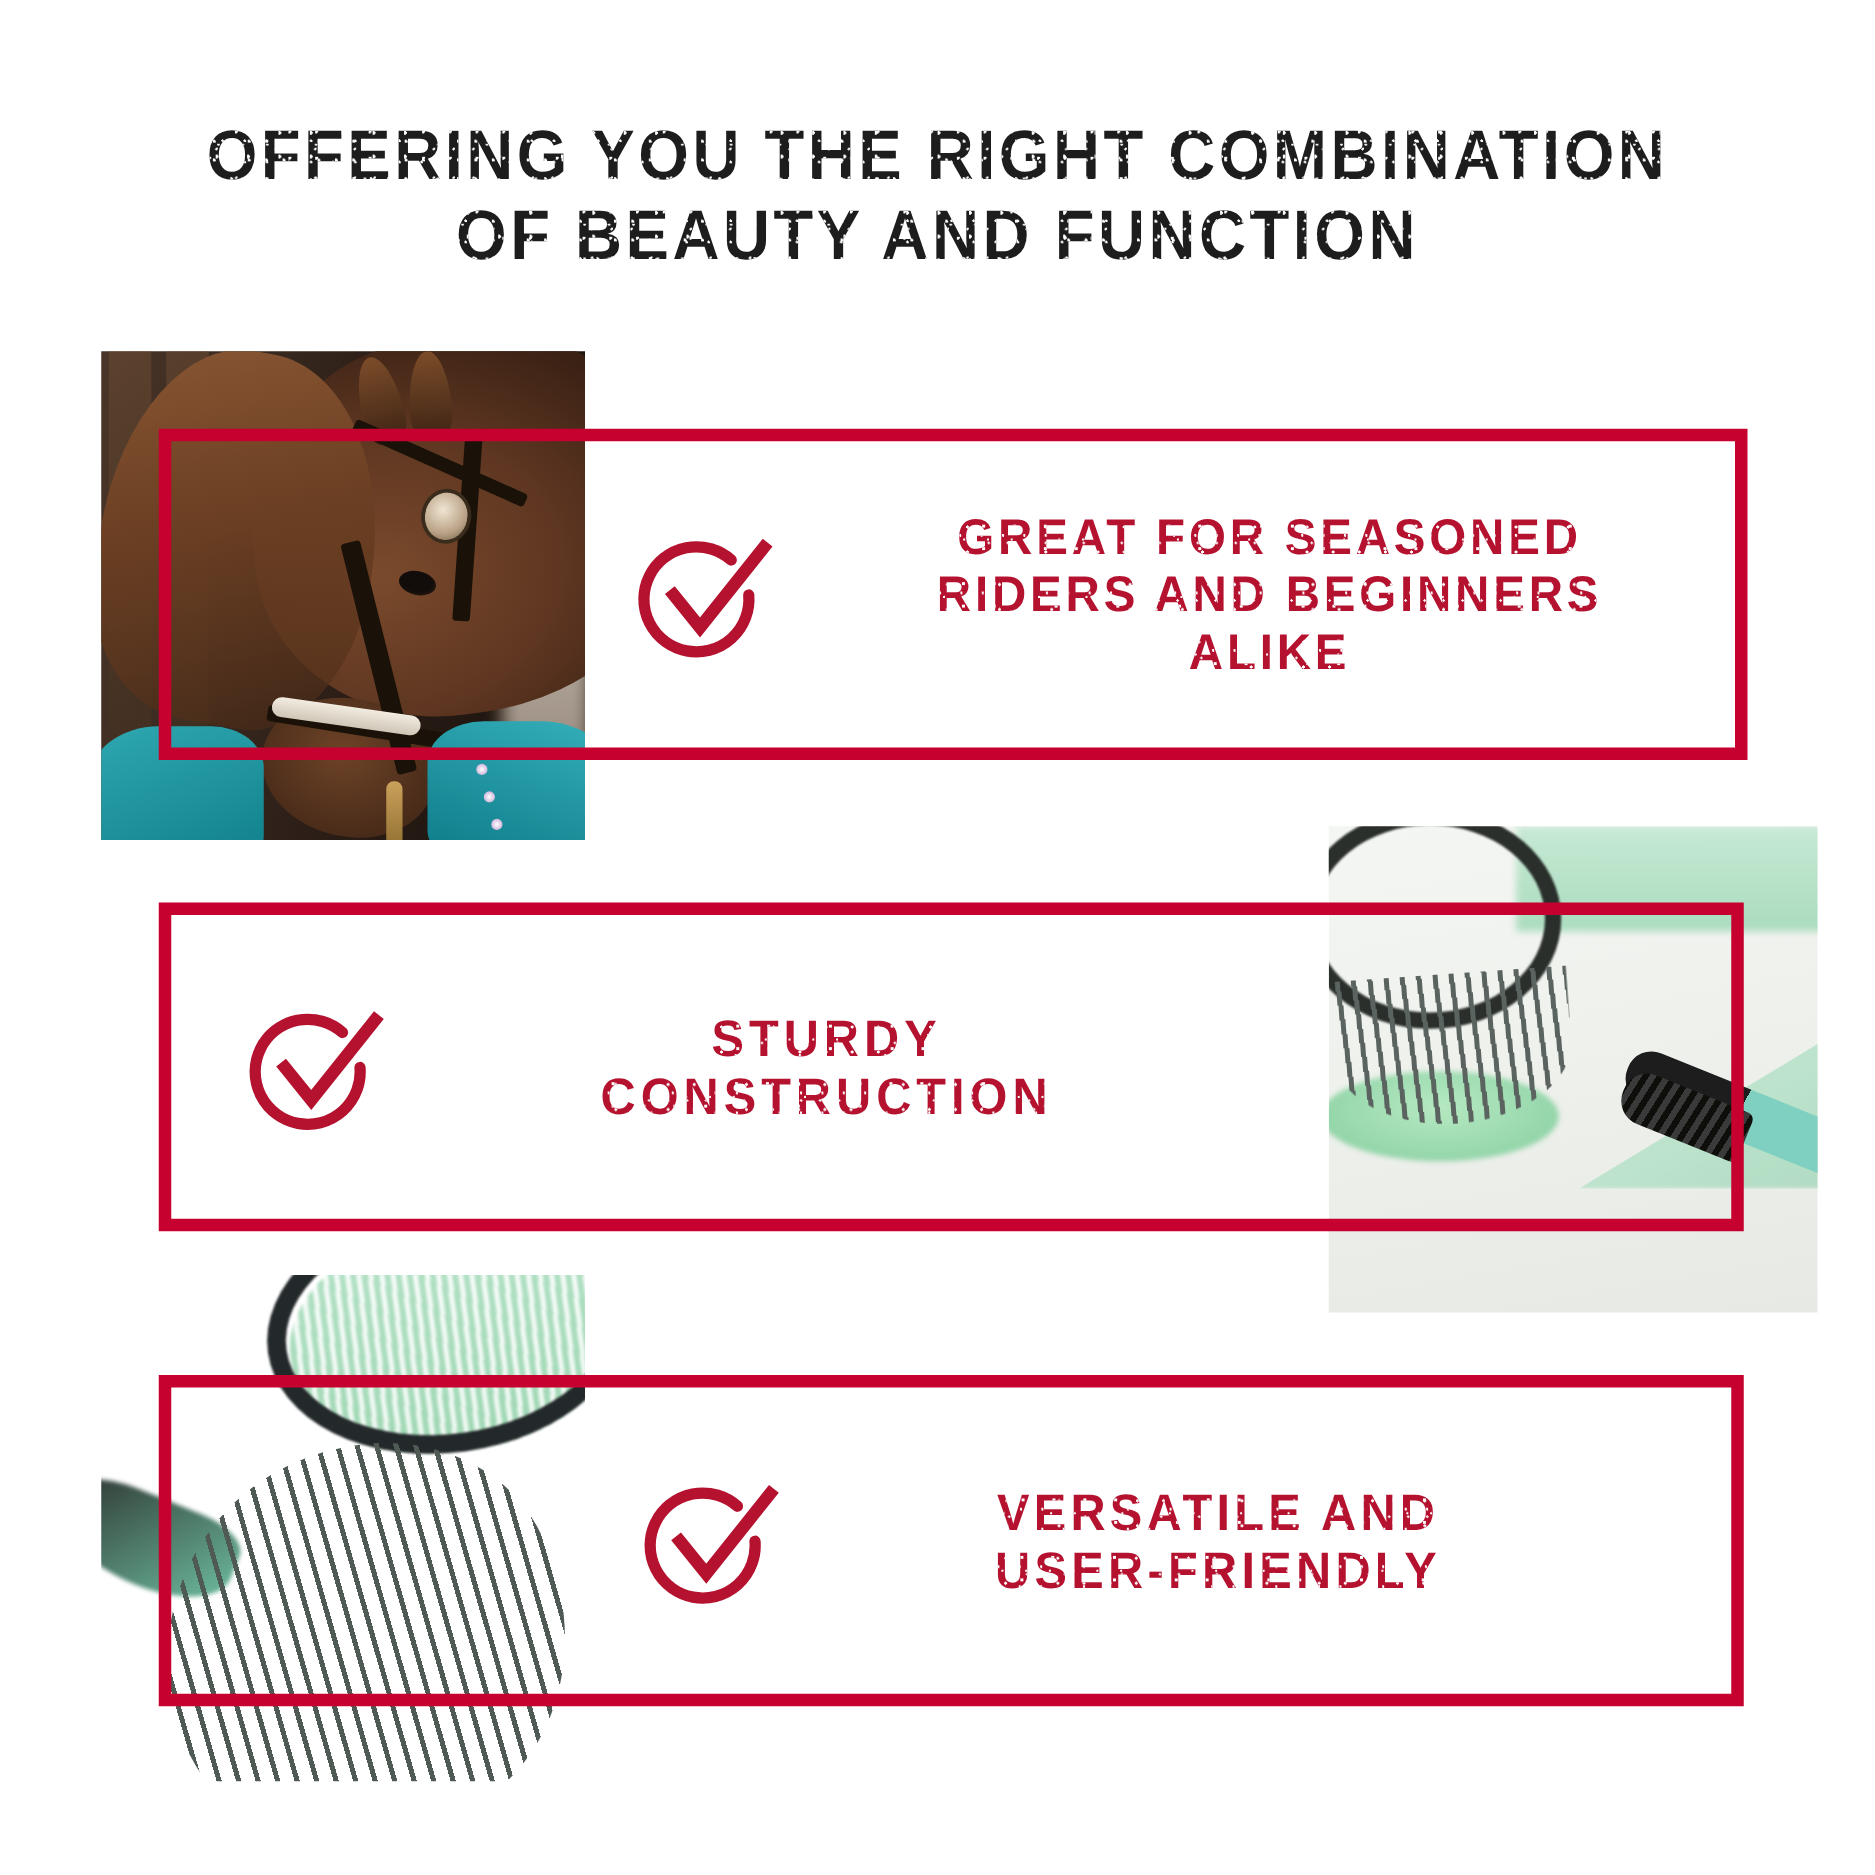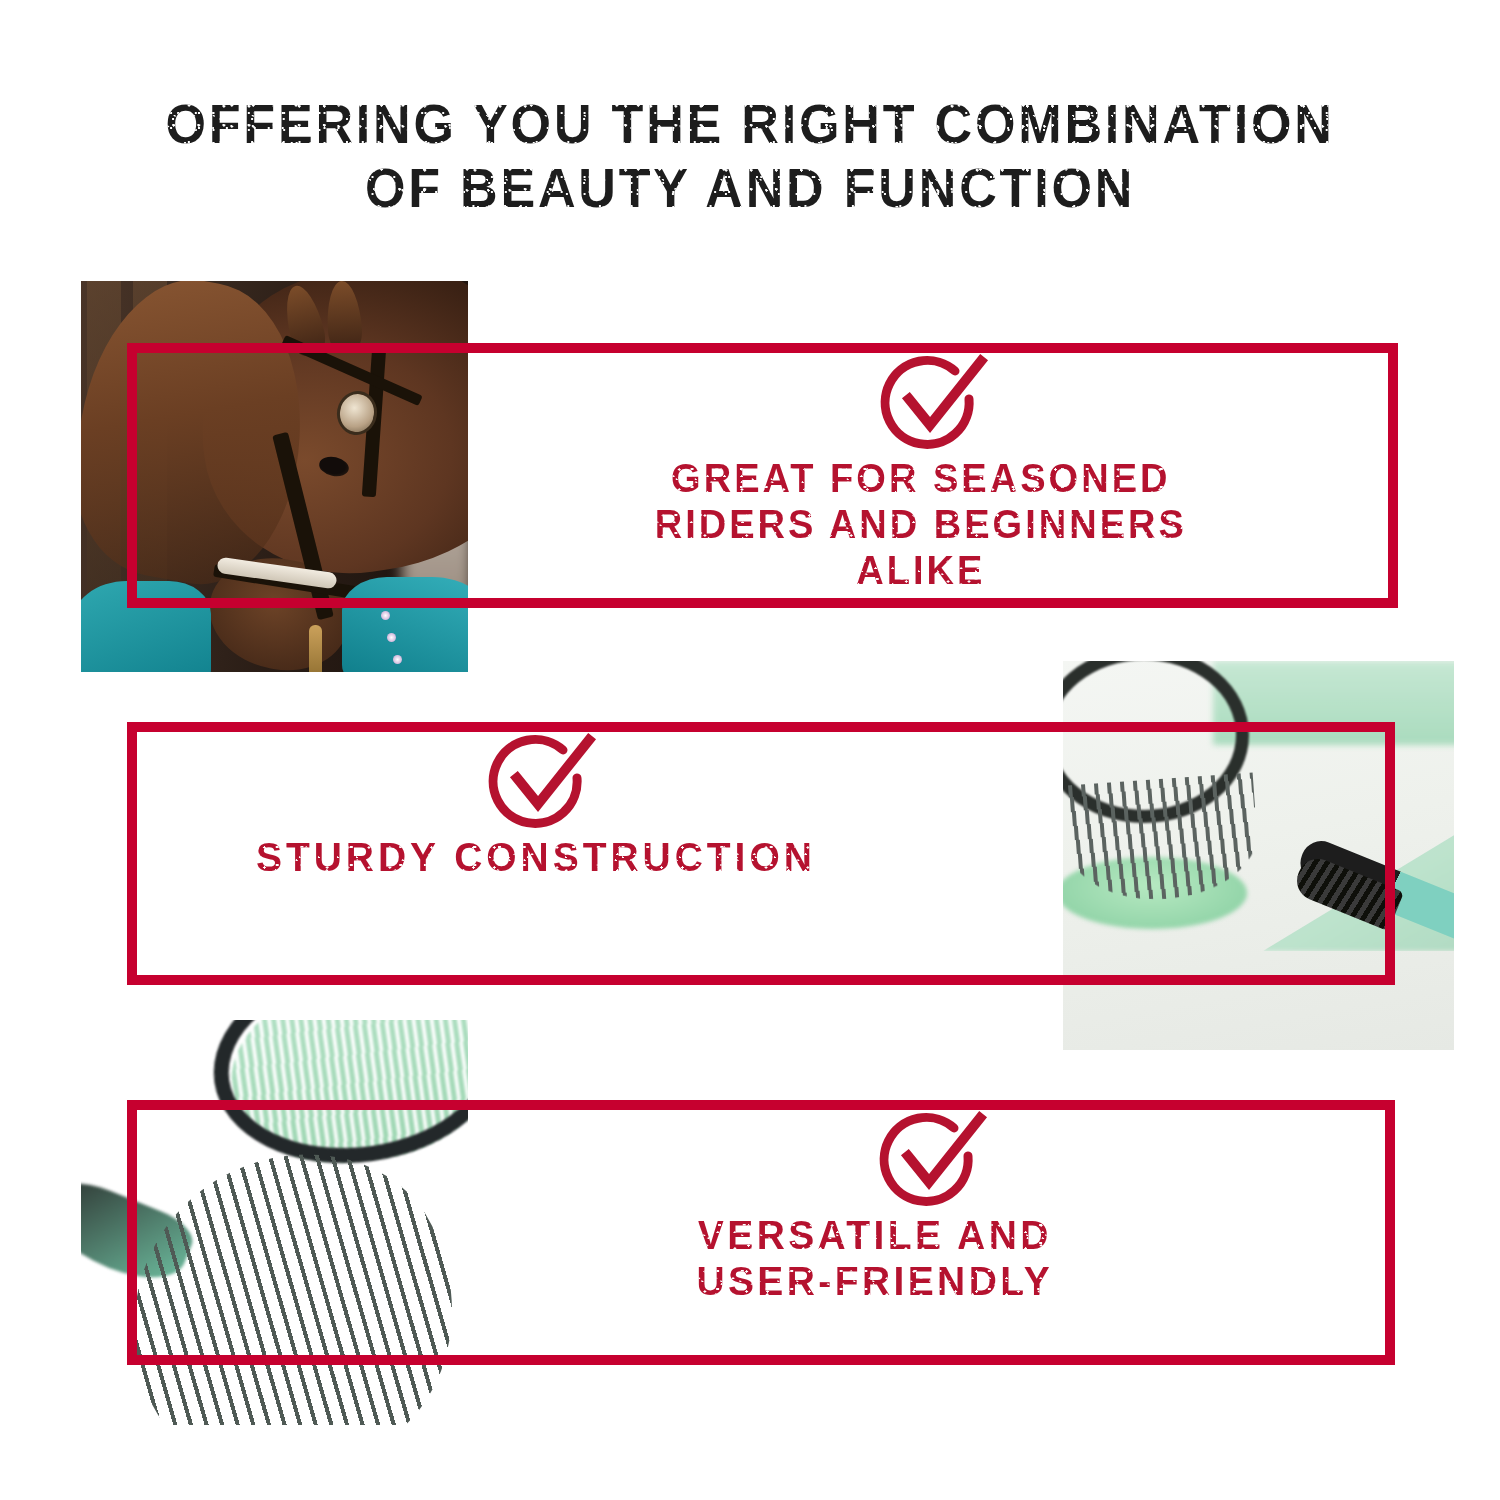--- a/index.html
+++ b/index.html
@@ -129,21 +129,21 @@
   #box-2{left:127px;top:722px;width:1268px;height:263px;}
   #box-3{left:127px;top:1100px;width:1268px;height:265px;}
 
   
   .plate{position:absolute;background:#ffffff;}
   #plate-1{left:468px;top:343px;width:930px;height:265px;}
   #plate-2{left:127px;top:722px;width:936px;height:263px;}
   #plate-3{left:468px;top:1100px;width:927px;height:265px;}
 
   
-  .feature-row{position:absolute;display:flex;align-items:center;flex-direction:column;}
+  .feature-row{position:absolute;display:flex;align-items:center;}
   #row-1{left:468px;top:343px;width:930px;height:265px;}
   #row-2{left:127px;top:722px;width:828px;height:263px;}
   #row-3{left:468px;top:1100px;width:927px;height:265px;}
 
   .check-wrap{flex:0 0 auto;display:flex;align-items:center;justify-content:center;}
   #row-1 .check-wrap{width:190px;}
   #row-2 .check-wrap{width:250px;}  #row-3 .check-wrap{width:200px;}
   .check-icon{display:block;}
 
   .feature-text{

